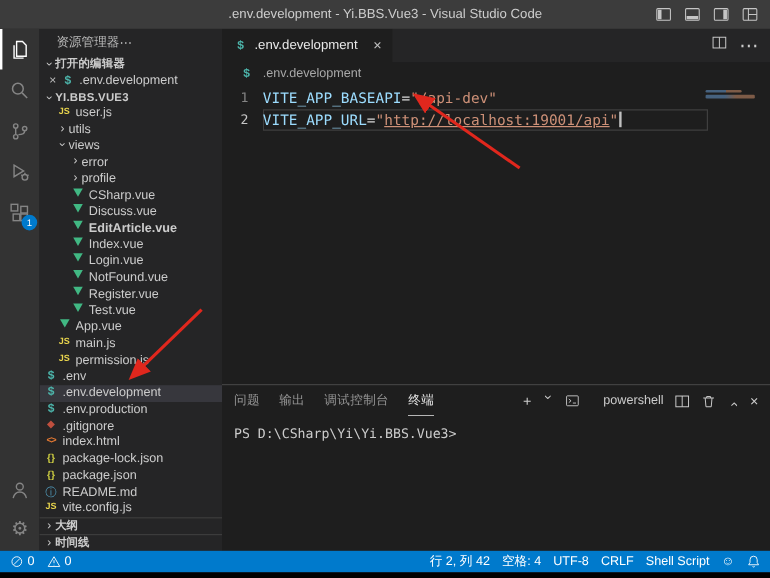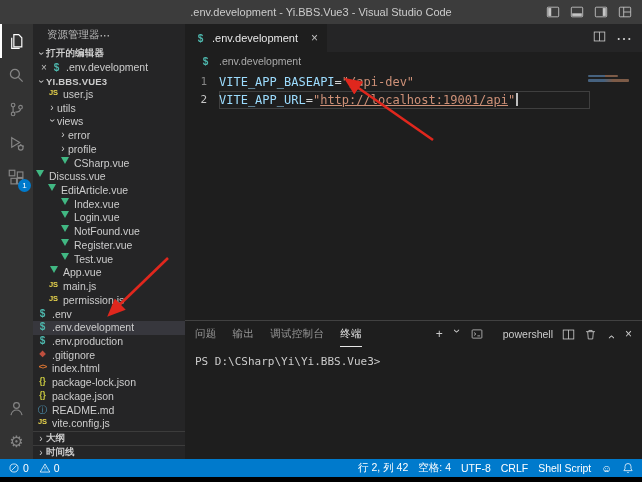--- a/index.html
+++ b/index.html
@@ -228,27 +228,27 @@
           <div class="tree-row" style="padding-left: 25px;">
             <span class="chev">›</span>
             <span class="tree-label">profile</span>
           </div>
           <div class="tree-row" style="padding-left: 25px;">
             <span class="ficon ficon-vue">
               <i class="vue-tri"></i>
             </span>
             <span class="tree-label">CSharp.vue</span>
           </div>
-          <div class="tree-row" style="">
+          <div class="tree-row" style="padding-left: 25px;">
             <span class="ficon ficon-vue">
               <i class="vue-tri"></i>
             </span>
             <span class="tree-label">Discuss.vue</span>
           </div>
-          <div class="tree-row" style="padding-left: 12px;">
+          <div class="tree-row" style="padding-left: 25px; font-weight: bold;">
             <span class="ficon ficon-vue">
               <i class="vue-tri"></i>
             </span>
             <span class="tree-label">EditArticle.vue</span>
           </div>
           <div class="tree-row" style="padding-left: 25px;">
             <span class="ficon ficon-vue">
               <i class="vue-tri"></i>
             </span>
             <span class="tree-label">Index.vue</span>

